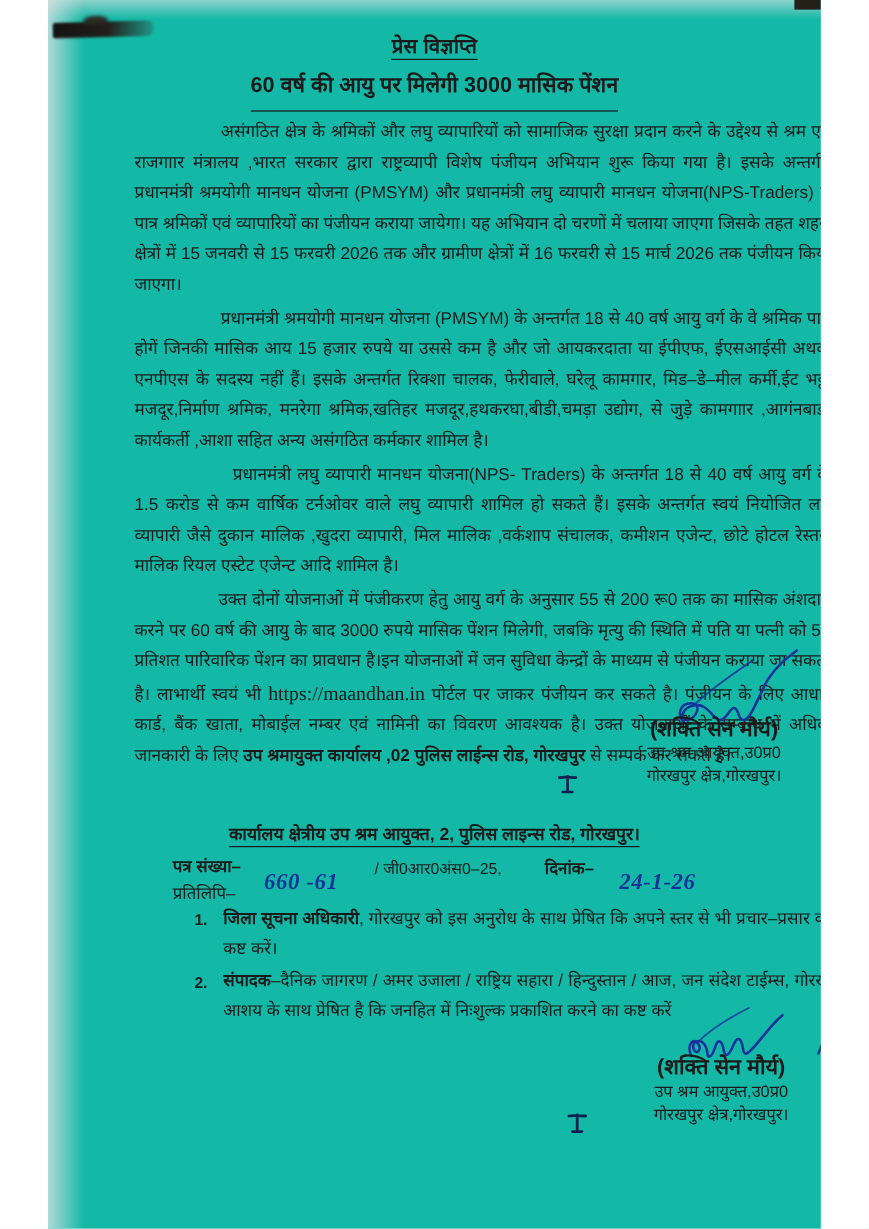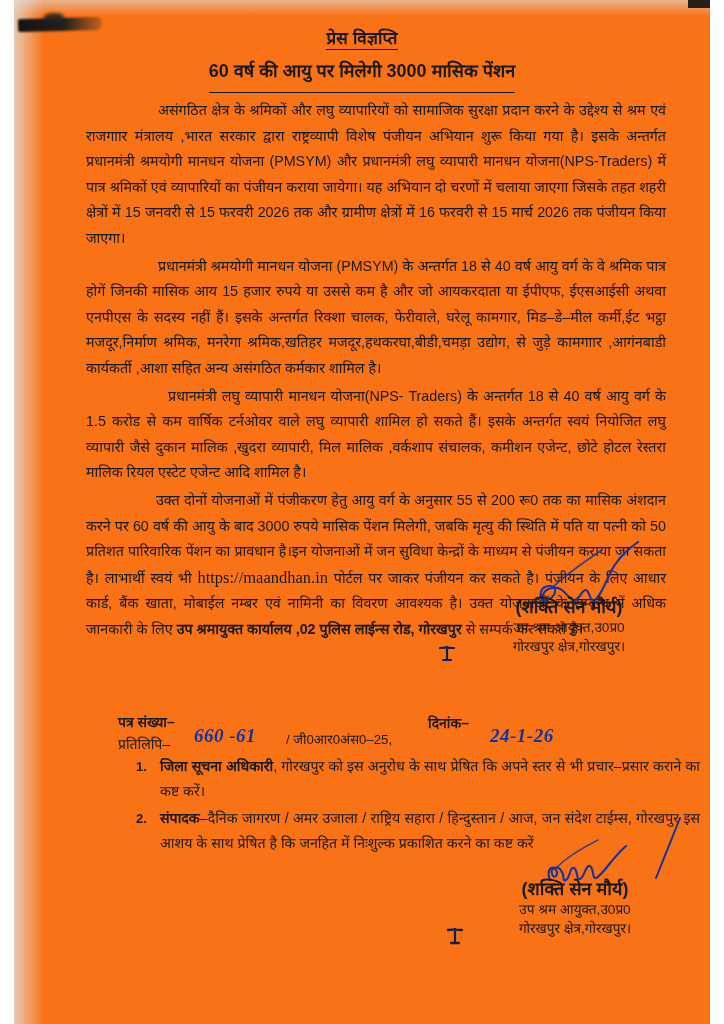--- a/index.html
+++ b/index.html
@@ -6,24 +6,24 @@
   html, body {
     margin: 0;
     padding: 0;
     background: #ffffff;
   }
   body {
     font-family: "Liberation Sans", "DejaVu Sans", sans-serif;
   }
   .page {
     position: relative;
-    width: 696px;
+    width: 644px;
     height: 1024px;
     margin: 0 auto;
-    background: #f97316;
+    background: #14b8a6;
     overflow: hidden;
     color: #1a1a1a;
   }
   
   .scan-smudge-topleft {
     position: absolute;
     left: 4px;
     top: 18px;
     width: 84px;
     height: 13px;
@@ -169,21 +169,21 @@
   .hand {
     font-family: "Liberation Serif", "DejaVu Serif", serif;
     font-weight: 700;
     font-style: italic;
     color: #16329b;
     font-size: 19px;
     letter-spacing: 0.5px;
     margin-top: 18px;
   }
   .ref-num-wrap { position: absolute; left: 76px; top: -5px; }
-  .ref-suffix { position: absolute; left: 168px; top: 2px; font-size: 13.2px; margin-top: 16px; }
+  .ref-suffix { position: absolute; left: 168px; top: 2px; font-size: 13.2px; }
   .ref-date-label { position: absolute; left: 310px; top: 1px; font-weight: 700; font-size: 14px; }
   .ref-date-value { position: absolute; left: 372px; top: -5px; }
 
   .copy-label {
     position: absolute;
     left: 104px;
     top: 734px;
     font-size: 14px;
     font-weight: 400;
   }
@@ -255,20 +255,23 @@
       <path d="M2 6 C 7 5, 12 6, 16 6 M9 5 L9 18 M5 18 L13 18" fill="none" stroke="#10204f" stroke-width="2.2" stroke-linecap="round"></path>
     </svg>
   </div>
 
   <div class="sig-block sig-1">
     <div class="sig-name sig-line">(शक्ति सेन मौर्य)</div>
     <div class="sig-line">उप श्रम आयुक्त,उ0प्र0</div>
     <div class="sig-line">गोरखपुर क्षेत्र,गोरखपुर।</div>
   </div>
 
+  <div class="office-line">
+    <span>कार्यालय क्षेत्रीय उप श्रम आयुक्त, 2, पुलिस लाइन्स रोड, गोरखपुर।</span>
+  </div>
 
   <div class="ref-row">
     <span class="ref-label">पत्र संख्या–</span>
     <span class="ref-num-wrap hand">660 -61</span>
     <span class="ref-suffix">/ जी0आर0अंस0–25,</span>
     <span class="ref-date-label">दिनांक–</span>
     <span class="ref-date-value hand">24-1-26</span>
   </div>
 
   <div class="copy-label">प्रतिलिपि–</div>

